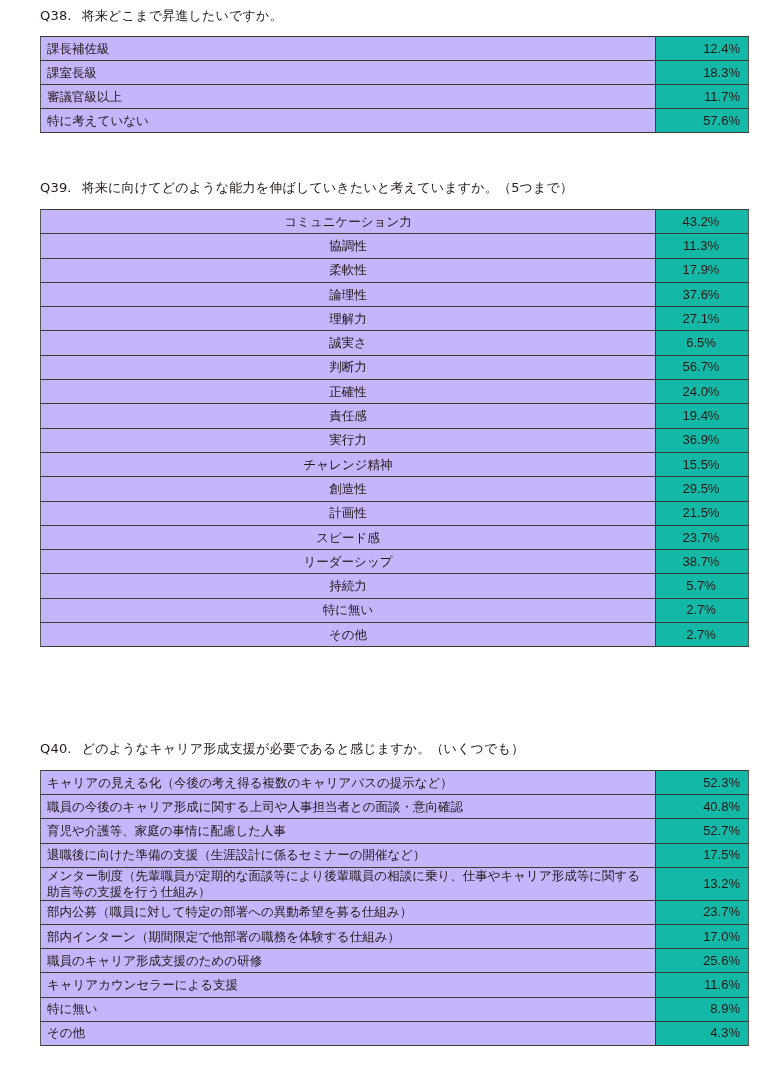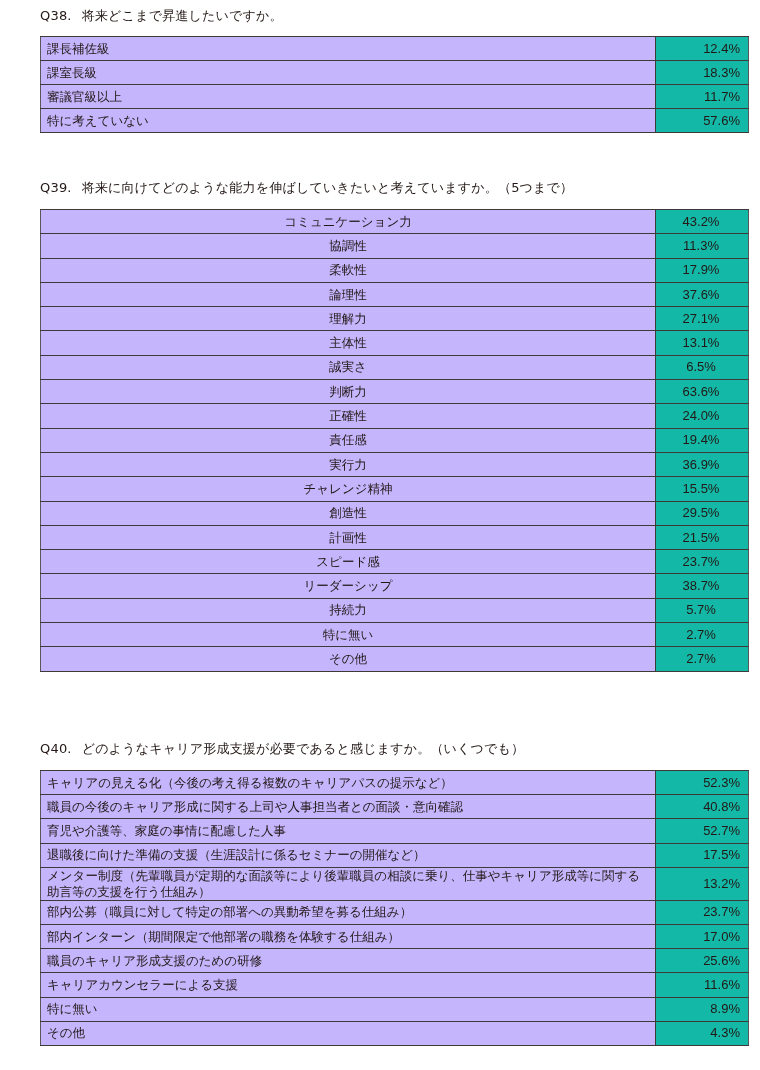--- a/index.html
+++ b/index.html
@@ -94,30 +94,26 @@
         </tr>
       <tr>
           <td class="label">論理性</td>
           <td class="value">37.6%</td>
         </tr>
       <tr>
           <td class="label">理解力</td>
           <td class="value">27.1%</td>
         </tr>
       <tr>
-          <td class="label">主体性</td>
-          <td class="value">13.1%</td>
-        </tr>
-      <tr>
           <td class="label">誠実さ</td>
           <td class="value">6.5%</td>
         </tr>
       <tr>
           <td class="label">判断力</td>
-          <td class="value">63.6%</td>
+          <td class="value">56.7%</td>
         </tr>
       <tr>
           <td class="label">正確性</td>
           <td class="value">24.0%</td>
         </tr>
       <tr>
           <td class="label">責任感</td>
           <td class="value">19.4%</td>
         </tr>
       <tr>

